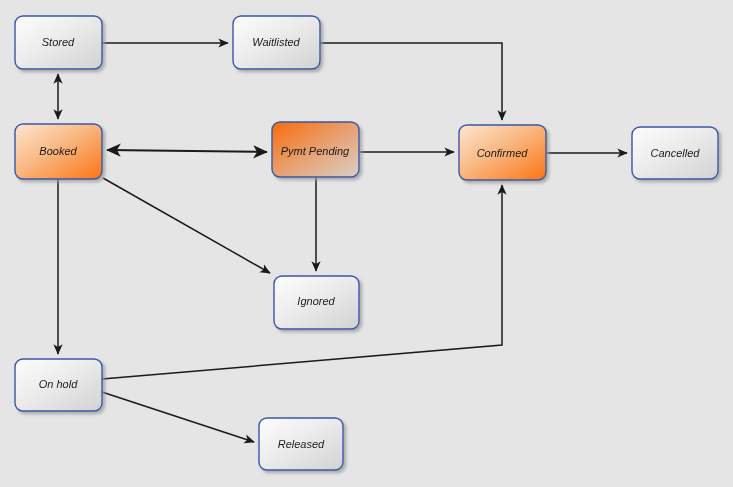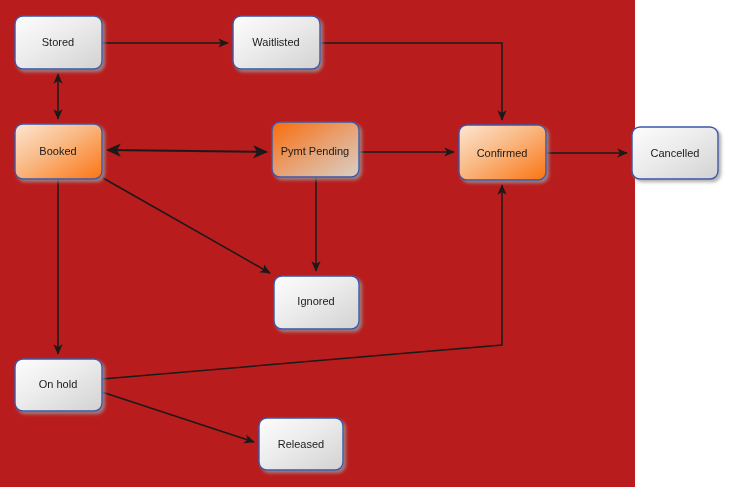--- a/index.html
+++ b/index.html
@@ -8,23 +8,24 @@
     background: #ffffff;
   }
   body {
     width: 733px;
     height: 487px;
     font-family: "Liberation Sans", sans-serif;
     overflow: hidden;
   }
   #diagram-root {
     position: relative;
-    width: 635px;
+    width: 733px;
     height: 487px;
-    background: #b91c1c;
+    background: #e5e5e5;
+    font-style: italic;
   }
   svg.diagram-canvas {
     position: absolute;
     top: 0;
     left: 0;
     width: 733px;
     height: 487px;
     display: block;
   }
   .node-label {

